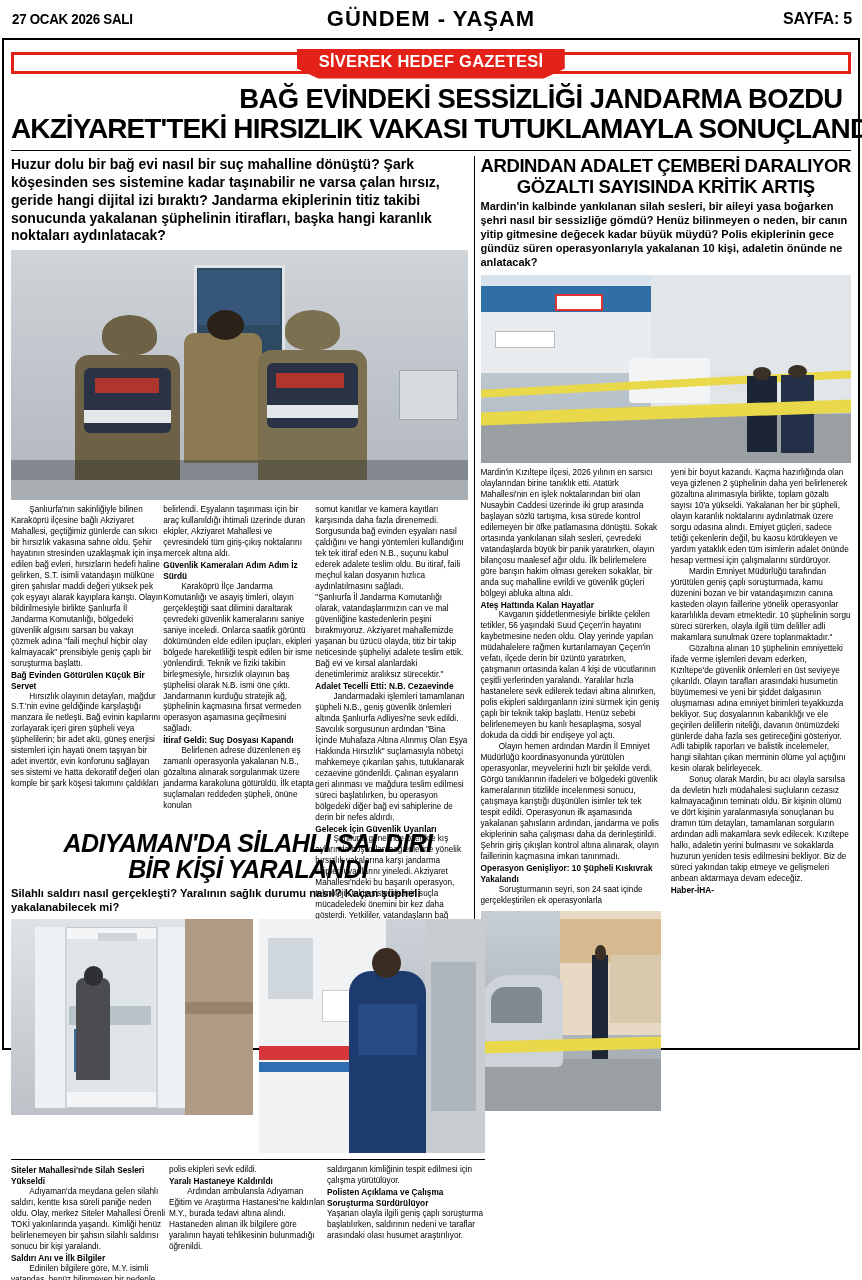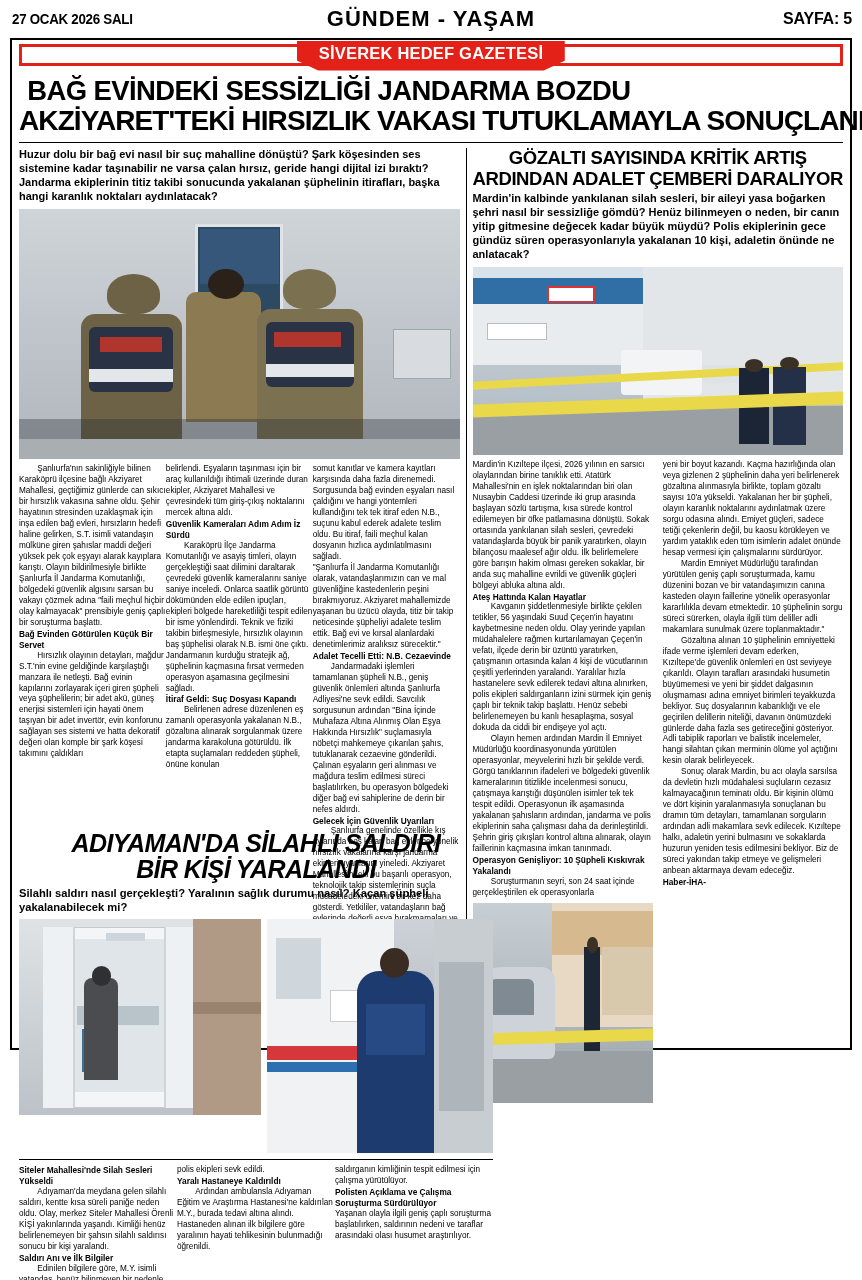--- a/index.html
+++ b/index.html
@@ -31,24 +31,24 @@
     position: absolute; left: 0; right: 0; text-align: center;
     pointer-events: none;
   }
   .masthead-page {
     font-size: 16px; font-weight: bold; letter-spacing: -0.2px;
     z-index: 2;
   }
 
   
   .page-frame {
-    margin: 0 10px;
+    margin: 0 2px;
     border: 2px solid #000;
     height: 1012px;
-    padding: 1px 7px 6px 7px;
+    padding: 9px 7px 6px 7px;
     position: relative;
   }
 
   
   .banner-wrap {
     position: relative;
     height: 30px;
     margin-bottom: 3px;
   }
   .banner-bar {
@@ -64,21 +64,21 @@
     font-size: 16.5px; font-weight: bold; letter-spacing: 0.2px;
     padding: 4px 22px 9px 22px;
     clip-path: polygon(0 0, 100% 0, 100% 66%, 92% 100%, 8% 100%, 0 66%);
     white-space: nowrap;
     line-height: 1;
     z-index: 3;
   }
 
   
   .main-headline {
-    text-align: left;
+    text-align: right;
     padding: 2px 0 4px 0;
   }
   .main-headline .l1 {
     font-size: 28px; font-weight: bold; letter-spacing: -0.6px;
     line-height: 1.06;
     transform: scaleX(0.98);
   }
   .main-headline .l2 {
     font-size: 28px; font-weight: bold; letter-spacing: -0.9px;
     line-height: 1.06;
@@ -91,21 +91,21 @@
   .content-row { display: flex; align-items: stretch; }
   .col-left { width: 474px; }
   .vsep {
     width: 0; border-left: 1.5px solid #000;
     margin: 0 6px;
   }
   .col-right { flex: 1; }
 
   
   .lede {
-    font-size: 11px; font-weight: bold; line-height: 1.27;
+    font-size: 14px; font-weight: bold; line-height: 1.27;
     text-align: left;
     margin-bottom: 5px;
   }
 
   .photo {
     width: 100%;
     display: block;
     border: 0;
     background: #c9cfd4;
   }
@@ -315,22 +315,22 @@
           <div class="body-txt">        Şanlıurfa genelinde özellikle kış aylarında boş kalan bağ evlerine yönelik hırsızlık vakalarına karşı jandarma ekipleri uyarılarını yineledi. Akziyaret Mahallesi'ndeki bu başarılı operasyon, teknolojik takip sistemlerinin suçla mücadeledeki önemini bir kez daha gösterdi. Yetkililer, vatandaşların bağ evlerinde değerli eşya bırakmamaları ve mümkünse kamera/alarm sistemlerini aktif kullanmaları gerektiğinin altını çizdi.</div>
           <div class="sub-h">Haber-İHA-</div>
         </div>
       </div>
     </div>
 
     <div class="vsep"></div>
 
     <div class="col-right">
       <div class="r-headline">
+        <div>ARDINDAN ADALET ÇEMBERİ DARALIYOR</div>
         <div>GÖZALTI SAYISINDA KRİTİK ARTIŞ</div>
-        <div>ARDINDAN ADALET ÇEMBERİ DARALIYOR</div>
       </div>
 
       <div class="r-lede">Mardin'in kalbinde yankılanan silah sesleri, bir aileyi yasa boğarken şehri nasıl bir sessizliğe gömdü? Henüz bilinmeyen o neden, bir canın yitip gitmesine değecek kadar büyük müydü? Polis ekiplerinin gece gündüz süren operasyonlarıyla yakalanan 10 kişi, adaletin önünde ne anlatacak?</div>
 
       <div class="photo ph ph2">
         <div class="sky"></div>
           <div class="blk"></div>
         <div class="can"></div>
           <div class="can2"></div>
         <div class="acil"></div>
@@ -411,21 +411,21 @@
           <div class="vest"></div>
           <div class="manh"></div>
       </div>
     </div>
 
     <hr class="hr-mid">
 
     <div class="tri" style="margin-top:0">
       <div class="tcol">
         <div class="sub-h">Siteler Mahallesi'nde Silah Sesleri Yükseldi</div>
-        <div class="body-txt">        Adıyaman'da meydana gelen silahlı saldırı, kentte kısa süreli paniğe neden oldu. Olay, merkez Siteler Mahallesi Örenli KİŞİ yakınlarında yaşandı. Kimliği henüz belirlenemeyen bir şahsın silahlı saldırısı sonucu bir kişi yaralandı.</div>
+        <div class="body-txt">        Adıyaman'da meydana gelen silahlı saldırı, kentte kısa süreli paniğe neden oldu. Olay, merkez Siteler Mahallesi Örenli TOKİ yakınlarında yaşandı. Kimliği henüz belirlenemeyen bir şahsın silahlı saldırısı sonucu bir kişi yaralandı.</div>
         <div class="sub-h">Saldırı Anı ve İlk Bilgiler</div>
         <div class="body-txt">        Edinilen bilgilere göre, M.Y. isimli vatandaş, henüz bilinmeyen bir nedenle kimliği belirsiz bir kişinin silahlı saldırısına uğradı. Silahtan çıkan merminin vücuduna isabet etmesiyle M.Y. olay yerinde yere yığıldı. Çevredeki vatandaşların ihbarı üzerine bölgeye sağlık ve</div>
       </div>
       <div class="tcol">
         <div class="body-txt">polis ekipleri sevk edildi.</div>
         <div class="sub-h">Yaralı Hastaneye Kaldırıldı</div>
         <div class="body-txt">        Ardından ambulansla Adıyaman Eğitim ve Araştırma Hastanesi'ne kaldırılan M.Y., burada tedavi altına alındı. Hastaneden alınan ilk bilgilere göre yaralının hayati tehlikesinin bulunmadığı öğrenildi.</div>
 
       </div>
       <div class="tcol">

